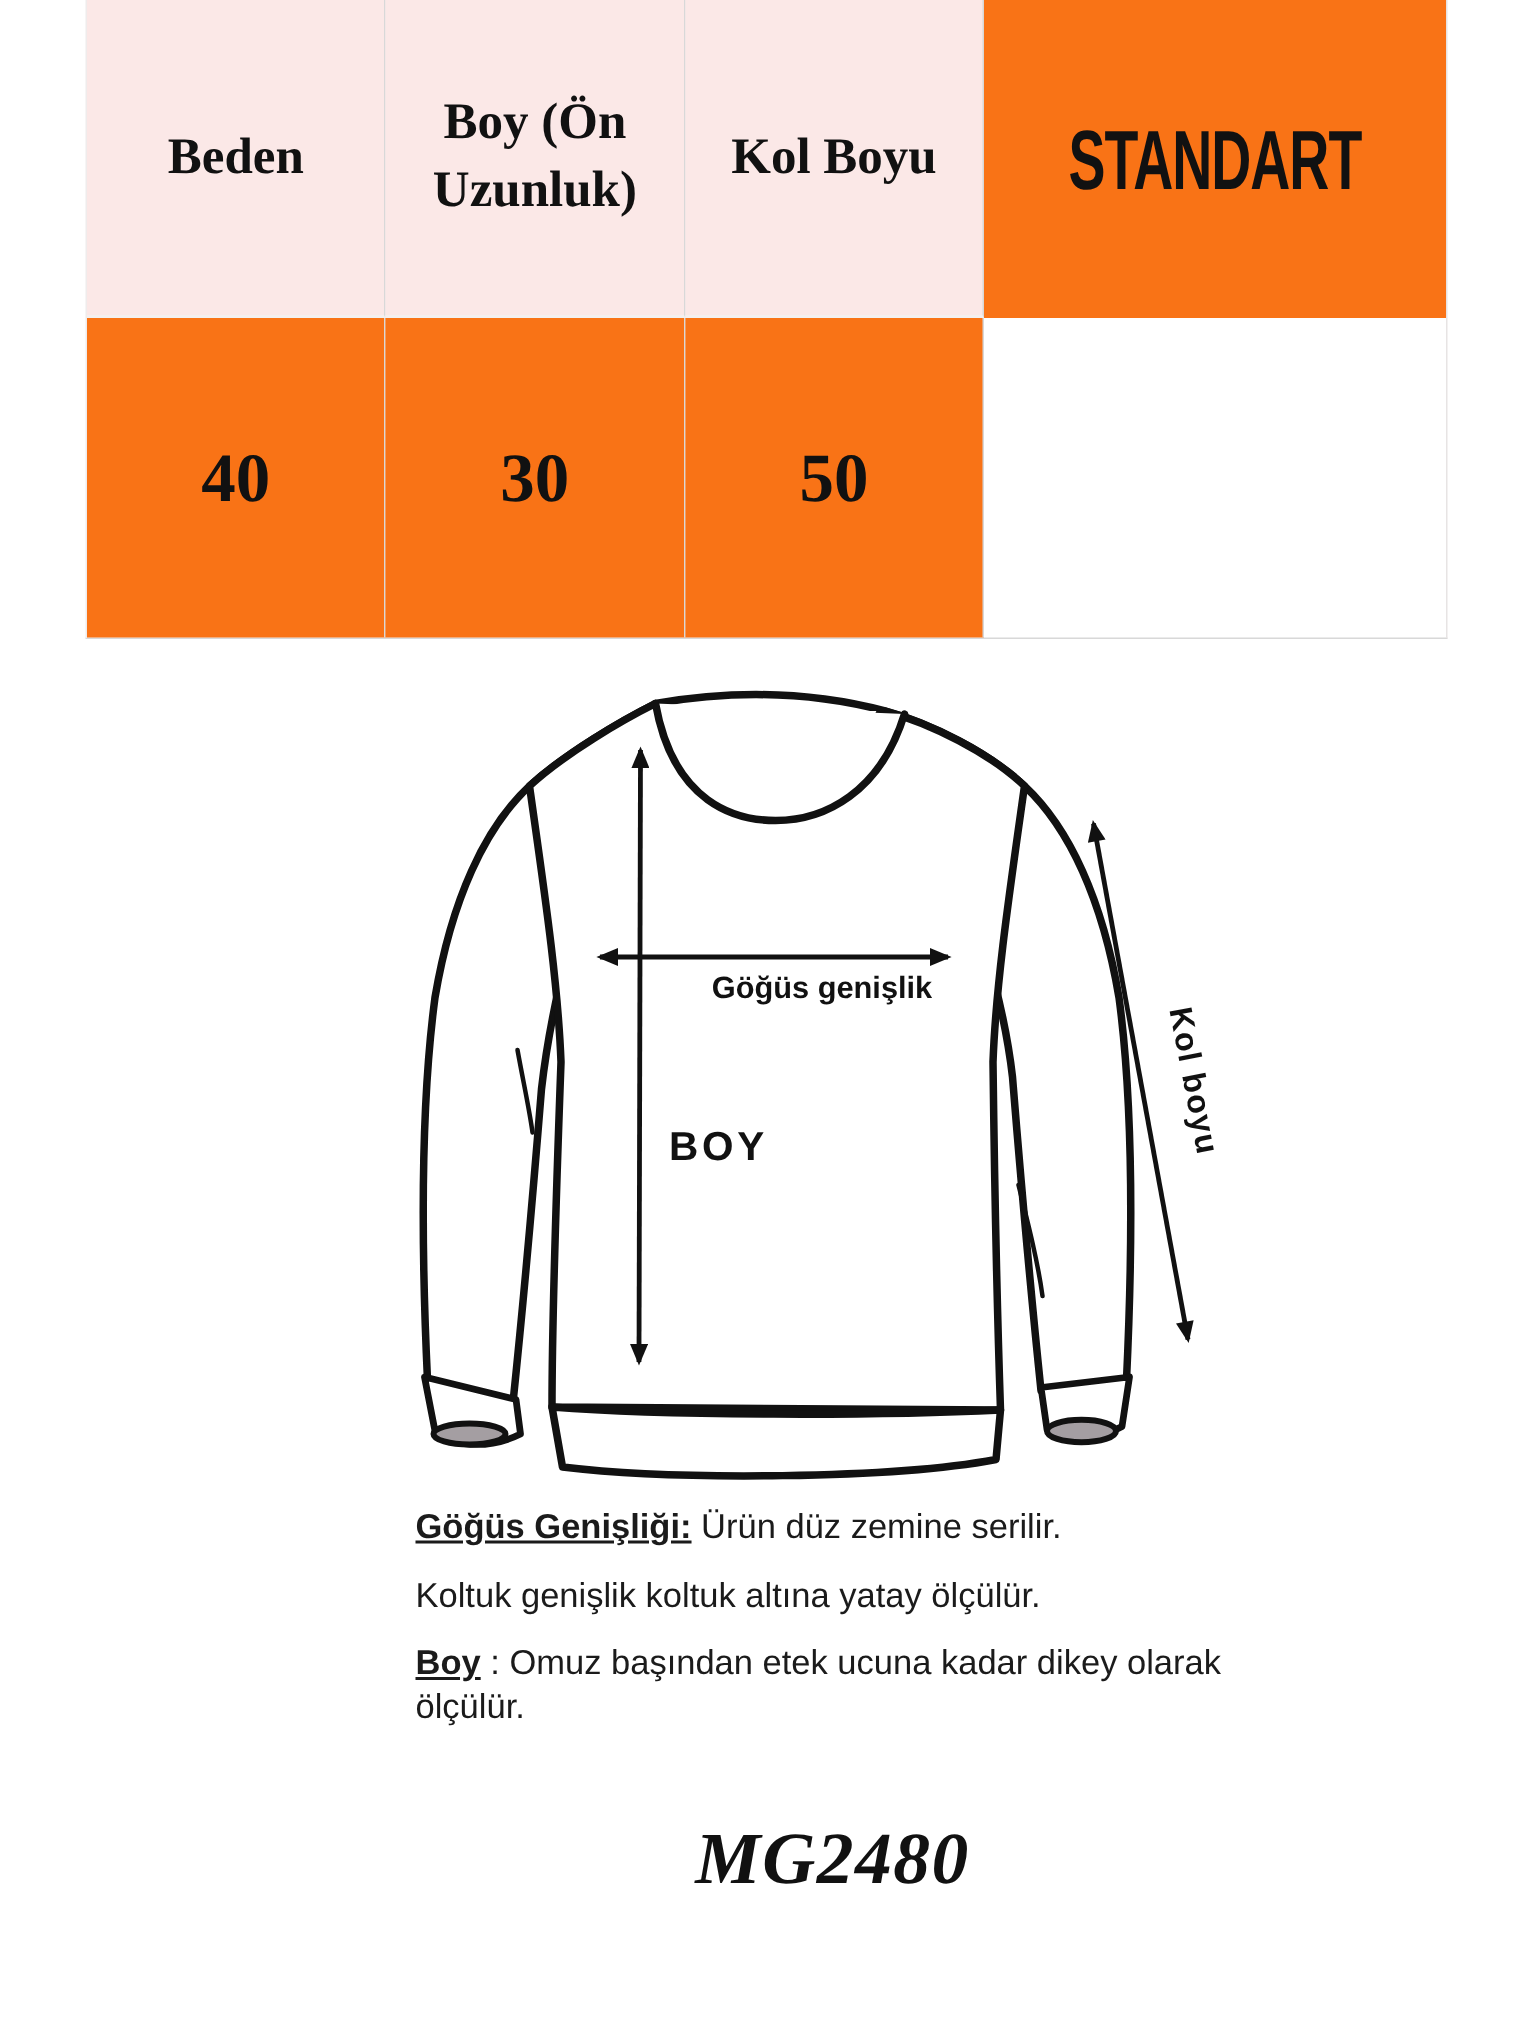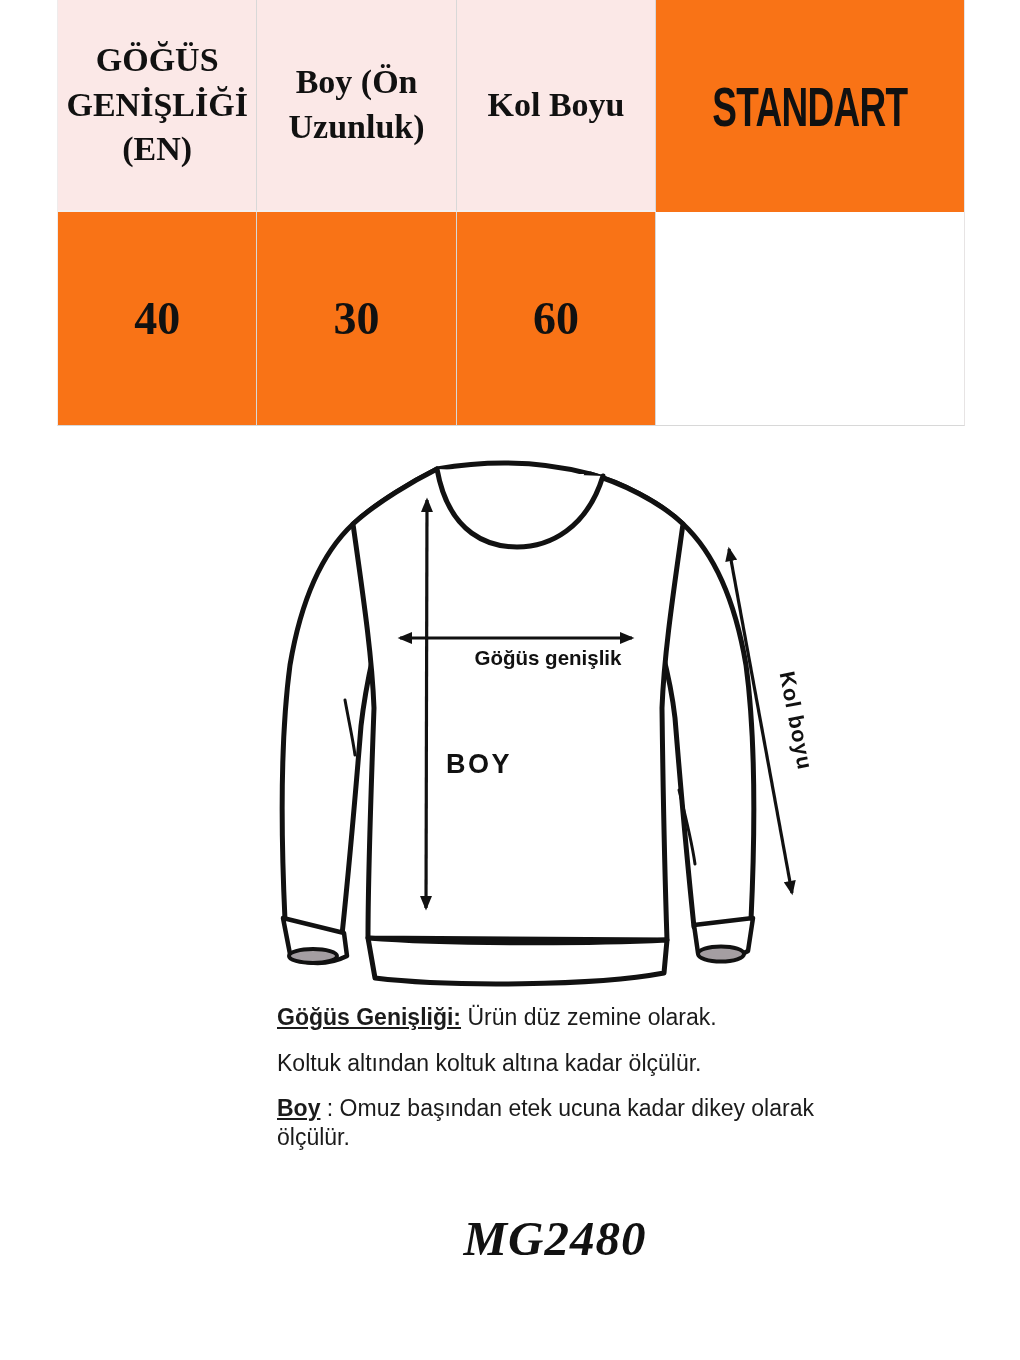--- a/index.html
+++ b/index.html
@@ -58,30 +58,30 @@
     font-style:italic;font-weight:700;font-size:49px;letter-spacing:1px;
     padding-left:90px;
   }
 </style>
 </head>
 <body>
 
 <div class="page">
 
   <div class="size-table">
-    <div class="cell th">GÖĞÜS GENİŞLİĞİ (EN)</div>
+    <div class="cell th">Beden</div>
     <div class="cell th">Boy (Ön Uzunluk)</div>
     <div class="cell th">Kol Boyu</div>
 
     <div class="cell td">
       <span class="standart">STANDART</span>
     </div>
     <div class="cell td">40</div>
     <div class="cell td">30</div>
-    <div class="cell td">60</div>
+    <div class="cell td">50</div>
   </div>
 
   <svg class="diagram" width="560" height="550" viewBox="0 0 560 550">
     <defs>
       <marker id="arr" viewBox="0 0 12 10" markerWidth="15" markerHeight="12" refX="10" refY="5" orient="auto-start-reverse" markerUnits="userSpaceOnUse">
         <path d="M0 0 L12 5 L0 10 Z" fill="#111"></path>
       </marker>
     </defs>
 
     <path class="outline" d="M 172 19 C 150 30, 112 52, 88 74 C 58 102, 36 150, 25 215
@@ -121,20 +121,20 @@
     <line class="arrow" x1="135" y1="188" x2="367" y2="188" marker-start="url(#arr)" marker-end="url(#arr)"></line>
     <line class="arrow" x1="162" y1="50" x2="161" y2="458" marker-start="url(#arr)" marker-end="url(#arr)"></line>
     <line class="arrow" x1="464" y1="99" x2="527" y2="443" marker-start="url(#arr)" marker-end="url(#arr)"></line>
 
     <text x="283" y="215" text-anchor="middle" font-size="20.5">Göğüs genişlik</text>
     <text x="181" y="323" text-anchor="start" font-size="27" letter-spacing="2.5">BOY</text>
     <text text-anchor="middle" font-size="21.5" letter-spacing="1" transform="translate(524 272) rotate(79)">Kol boyu</text>
   </svg>
 
   <div class="notes">
-    <p><b>Göğüs Genişliği:</b><span> Ürün düz zemine olarak.</span></p>
-    <p><b></b><span>Koltuk altından koltuk altına kadar ölçülür.</span></p>
+    <p><b>Göğüs Genişliği:</b><span> Ürün düz zemine serilir.</span></p>
+    <p><b></b><span>Koltuk genişlik koltuk altına yatay ölçülür.</span></p>
     <p><b>Boy</b><span> : Omuz başından etek ucuna kadar dikey olarak ölçülür.</span></p>
   </div>
 
   <div class="product-code">MG2480</div>
 
 </div>
 
 </body></html>

